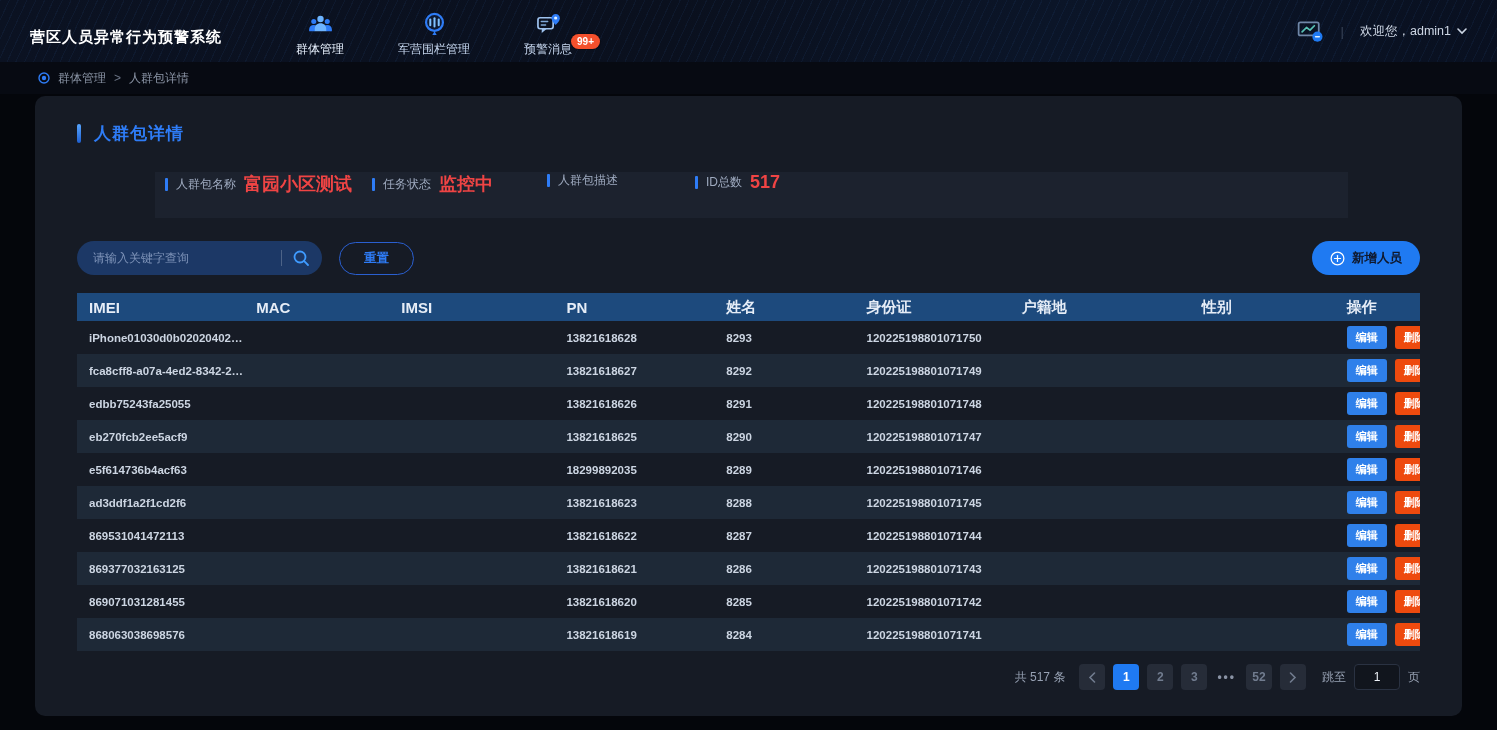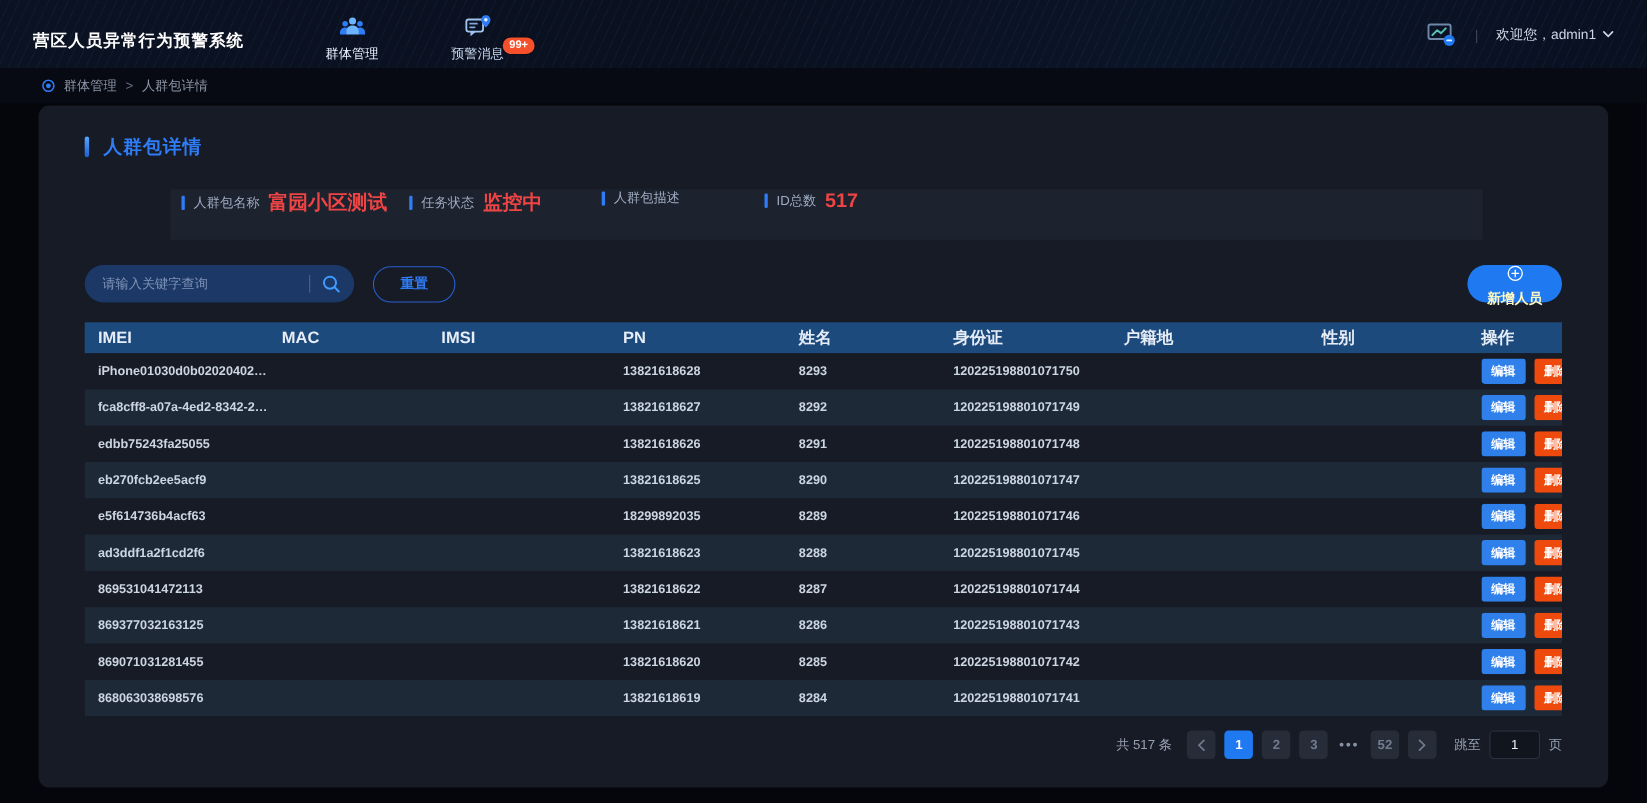--- a/index.html
+++ b/index.html
@@ -73,22 +73,22 @@
   }
   .search-input::placeholder{ color:#7e93b8; }
   .search-sep{ width:1px; height:16px; background:rgba(255,255,255,.22); margin:0 10px; }
   .reset-btn{
     margin-left:17px; height:33px; padding:0 24px; border-radius:17px;
     background:transparent; border:1px solid #2a5fd0; color:#2e7cf6;
     font-size:12.5px; font-weight:700; cursor:pointer; font-family:inherit;
   }
   .add-btn{
     margin-left:auto; height:34px; padding:0 18px; border-radius:17px;
-    background:#1f7af2; border:none; color:#fef9c3; font-size:12.5px; font-weight:700;
-    display:flex; align-items:center; gap:7px; cursor:pointer; font-family:inherit;flex-direction:column;
+    background:#1f7af2; border:none; color:#0f172a; font-size:12.5px; font-weight:700;
+    display:flex; align-items:center; gap:7px; cursor:pointer; font-family:inherit;
   }
   
   .data-table{ margin:18px 42px 0; font-size:11.5px; }
   .t-head,.t-row{
     display:grid;
     grid-template-columns:12.45% 10.8% 12.3% 11.9% 10.45% 11.55% 13.4% 10.8% auto;
     align-items:center;
   }
   .t-head{ height:28px; background:#1d4a7d; color:#e6edf7; font-weight:700; font-size:15px; }
   .t-head > div{ padding-left:12px; }
@@ -140,20 +140,34 @@
           </g>
           <g fill="#6db4ff">
             <circle cx="16" cy="9.5" r="3.8"></circle>
             <path d="M16 14.5c-4.2 0-6.8 2.9-6.8 6.5V24h13.6v-3c0-3.6-2.6-6.5-6.8-6.5z"></path>
           </g>
         </svg>
       </span>
       <span class="nav-label">群体管理</span>
     </div>
 
+    <div class="nav-item">
+      <span>
+        <svg width="27" height="27" viewBox="0 0 32 32">
+          <circle cx="16" cy="13.5" r="10" fill="#0e1a33" stroke="#2e7cf6" stroke-width="2.6"></circle>
+          <g stroke="#7fc0ff" stroke-width="2.4" stroke-linecap="round">
+            <line x1="11" y1="10" x2="11" y2="17"></line>
+            <line x1="16" y1="8.5" x2="16" y2="18.5"></line>
+            <line x1="21" y1="10" x2="21" y2="17"></line>
+          </g>
+          <path d="M16 24l2.6 4.5h-5.2z" fill="#2e7cf6"></path>
+        </svg>
+      </span>
+      <span class="nav-label">军营围栏管理</span>
+    </div>
 
 
     <div class="nav-item">
       <span>
         <svg width="27" height="27" viewBox="0 0 32 32">
           <rect x="3.5" y="8" width="18" height="13" rx="2.5" fill="none" stroke="#9fc3ef" stroke-width="2"></rect>
           <path d="M8 21v5l6-5z" fill="#9fc3ef"></path>
           <g stroke="#7fa8d8" stroke-width="1.8" stroke-linecap="round">
             <line x1="7.5" y1="12.5" x2="15" y2="12.5"></line>
             <line x1="7.5" y1="16.5" x2="12.5" y2="16.5"></line>

